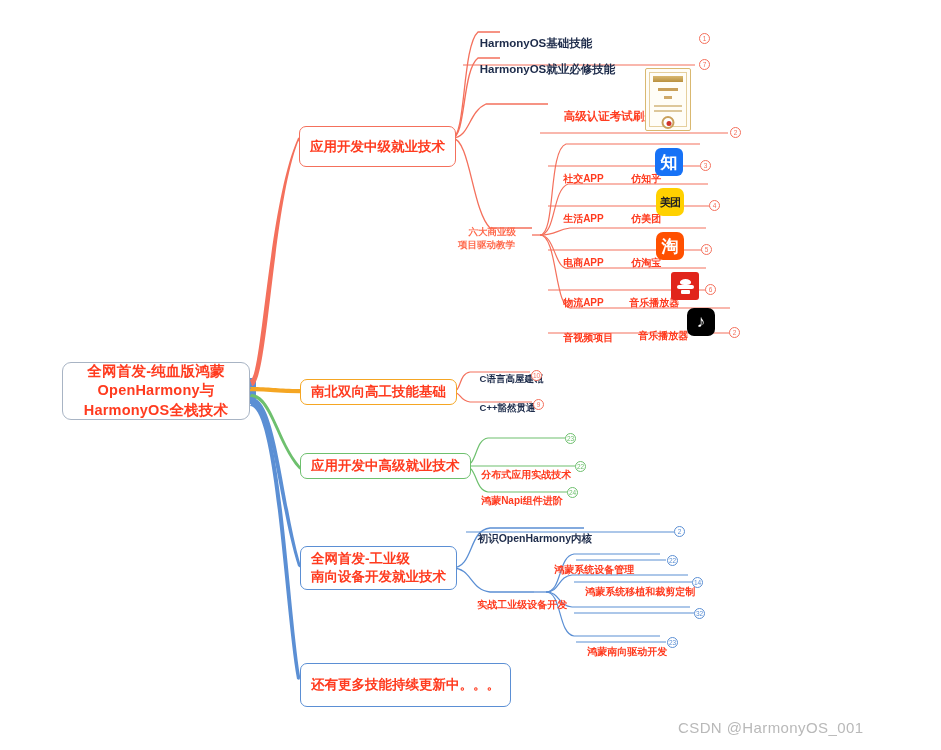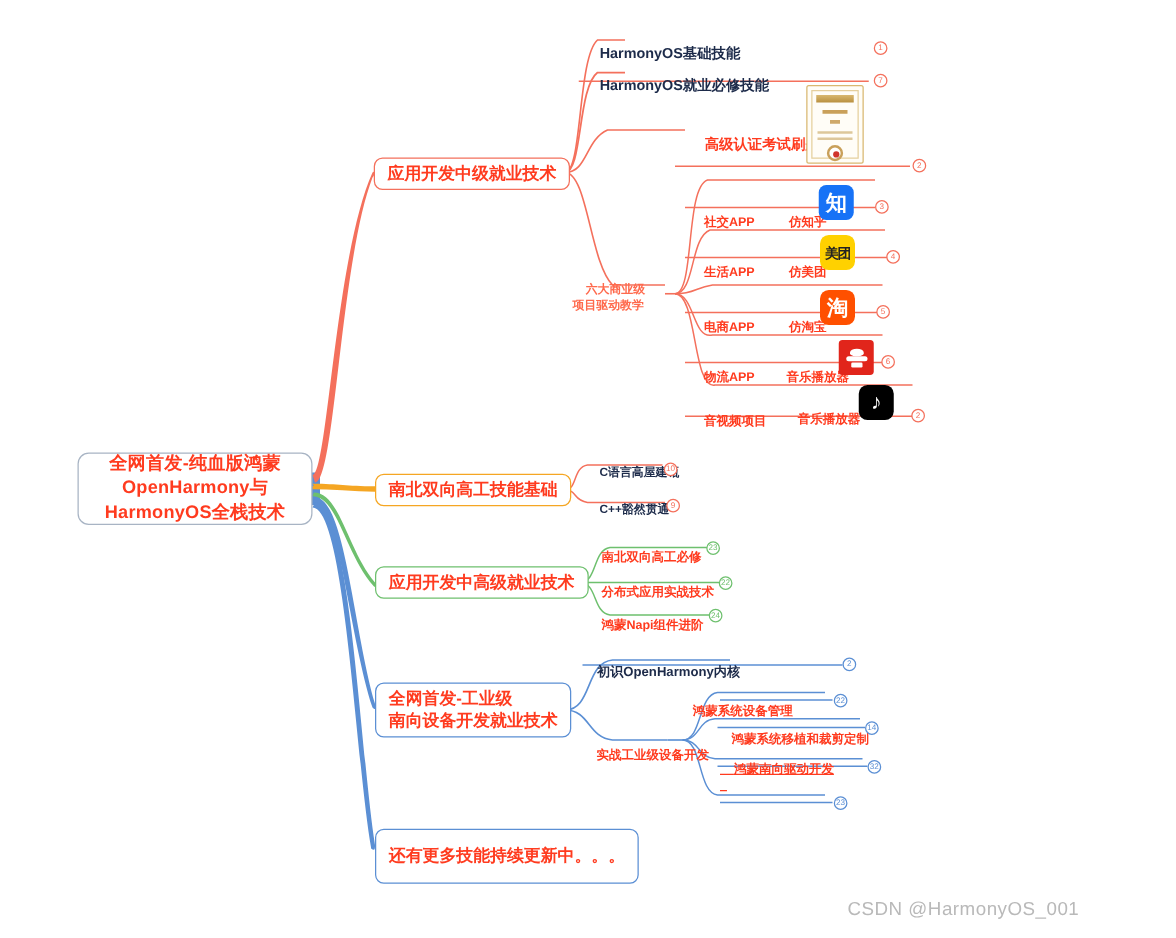--- a/index.html
+++ b/index.html
@@ -233,21 +233,21 @@
     <path d="M574,613 L694,613" stroke="#5b8fd4" stroke-width="1.1" fill="none"></path>
     <path d="M576,642 L666,642" stroke="#5b8fd4" stroke-width="1.1" fill="none"></path>
   </svg>
 
   <div class="node root" style="left:62px; top:362px; width:188px; height:58px; flex-direction:column;">
     <span>全网首发-纯血版鸿蒙</span>
     <span>OpenHarmony与</span>
     <span>HarmonyOS全栈技术</span>
   </div>
 
-  <div class="node branch red" style="left:299px; top:126px; height:26px;">
+  <div class="node branch red" style="left:299px; top:126px; height:41px;">
     <span>应用开发中级就业技术</span>
   </div>
 
   <div class="leaf leaf-dark" style="left:467px; top:21px;">
     <span>HarmonyOS基础技能</span>
   </div>
   <div class="badge c-red" style="left:699px; top:33px;">
     <span>1</span>
   </div>
 
@@ -360,23 +360,20 @@
   <div class="leaf leaf-dark" style="left:469px; top:390px; font-size:9.5px;">
     <span>C++豁然贯通</span>
   </div>
   <div class="badge c-red" style="left:533px; top:399px;">
     <span>9</span>
   </div>
 
   <div class="node branch green" style="left:300px; top:453px; height:26px;">
     <span>应用开发中高级就业技术</span>
   </div>
-  <div class="leaf leaf-red-sm" style="left:470px; top:427px;">
-    <span>南北双向高工必修</span>
-  </div>
   <div class="badge c-green" style="left:565px; top:433px;">
     <span>23</span>
   </div>
   <div class="leaf leaf-red-sm" style="left:470px; top:455px;">
     <span>分布式应用实战技术</span>
   </div>
   <div class="badge c-green" style="left:575px; top:461px;">
     <span>22</span>
   </div>
   <div class="leaf leaf-red-sm" style="left:470px; top:481px;">
@@ -413,21 +410,21 @@
     <span>鸿蒙系统移植和裁剪定制</span>
   </div>
   <div class="badge c-blue" style="left:692px; top:577px;">
     <span>14</span>
   </div>
 
   <div class="badge c-blue" style="left:694px; top:608px;">
     <span>32</span>
   </div>
 
-  <div class="leaf leaf-red-sm" style="left:576px; top:596px;text-decoration:underline;">
+  <div class="leaf leaf-red-sm" style="left:576px; top:632px;">
     <span>鸿蒙南向驱动开发</span>
   </div>
   <div class="badge c-blue" style="left:667px; top:637px;">
     <span>23</span>
   </div>
 
   <div class="node branch blue" style="left:300px; top:663px; height:44px;">
     <span>还有更多技能持续更新中。。。</span>
   </div>
 

